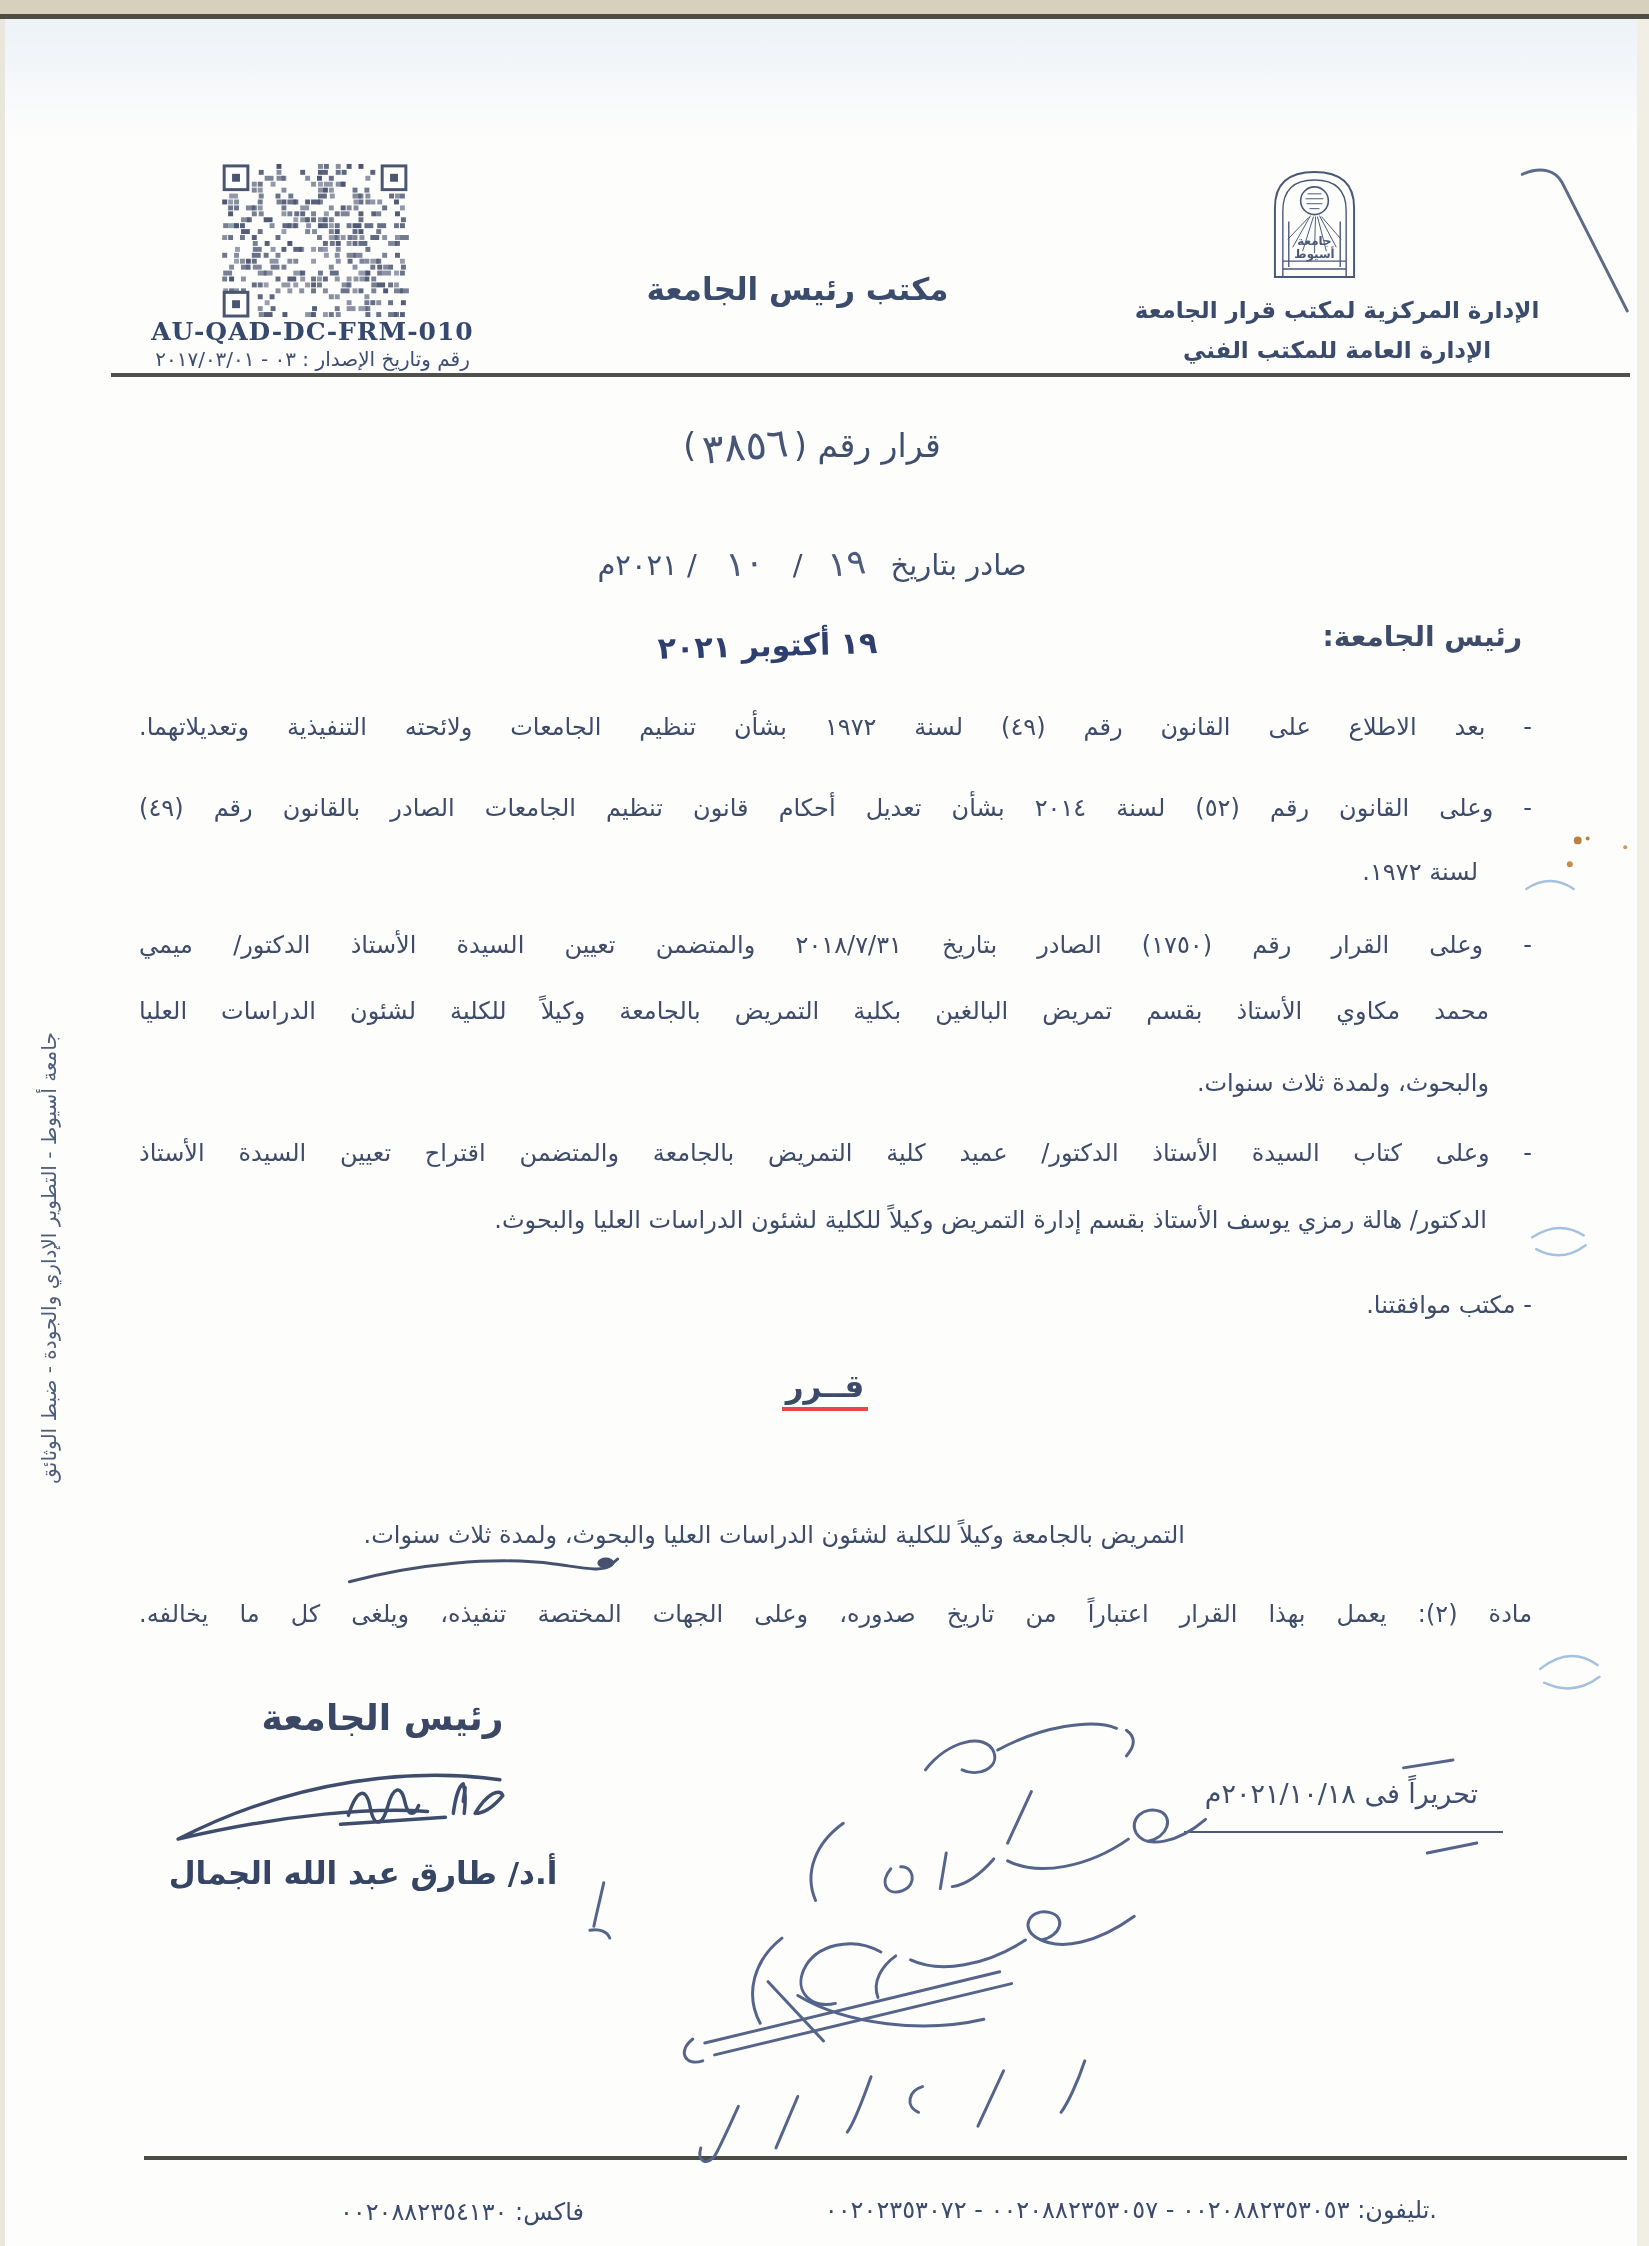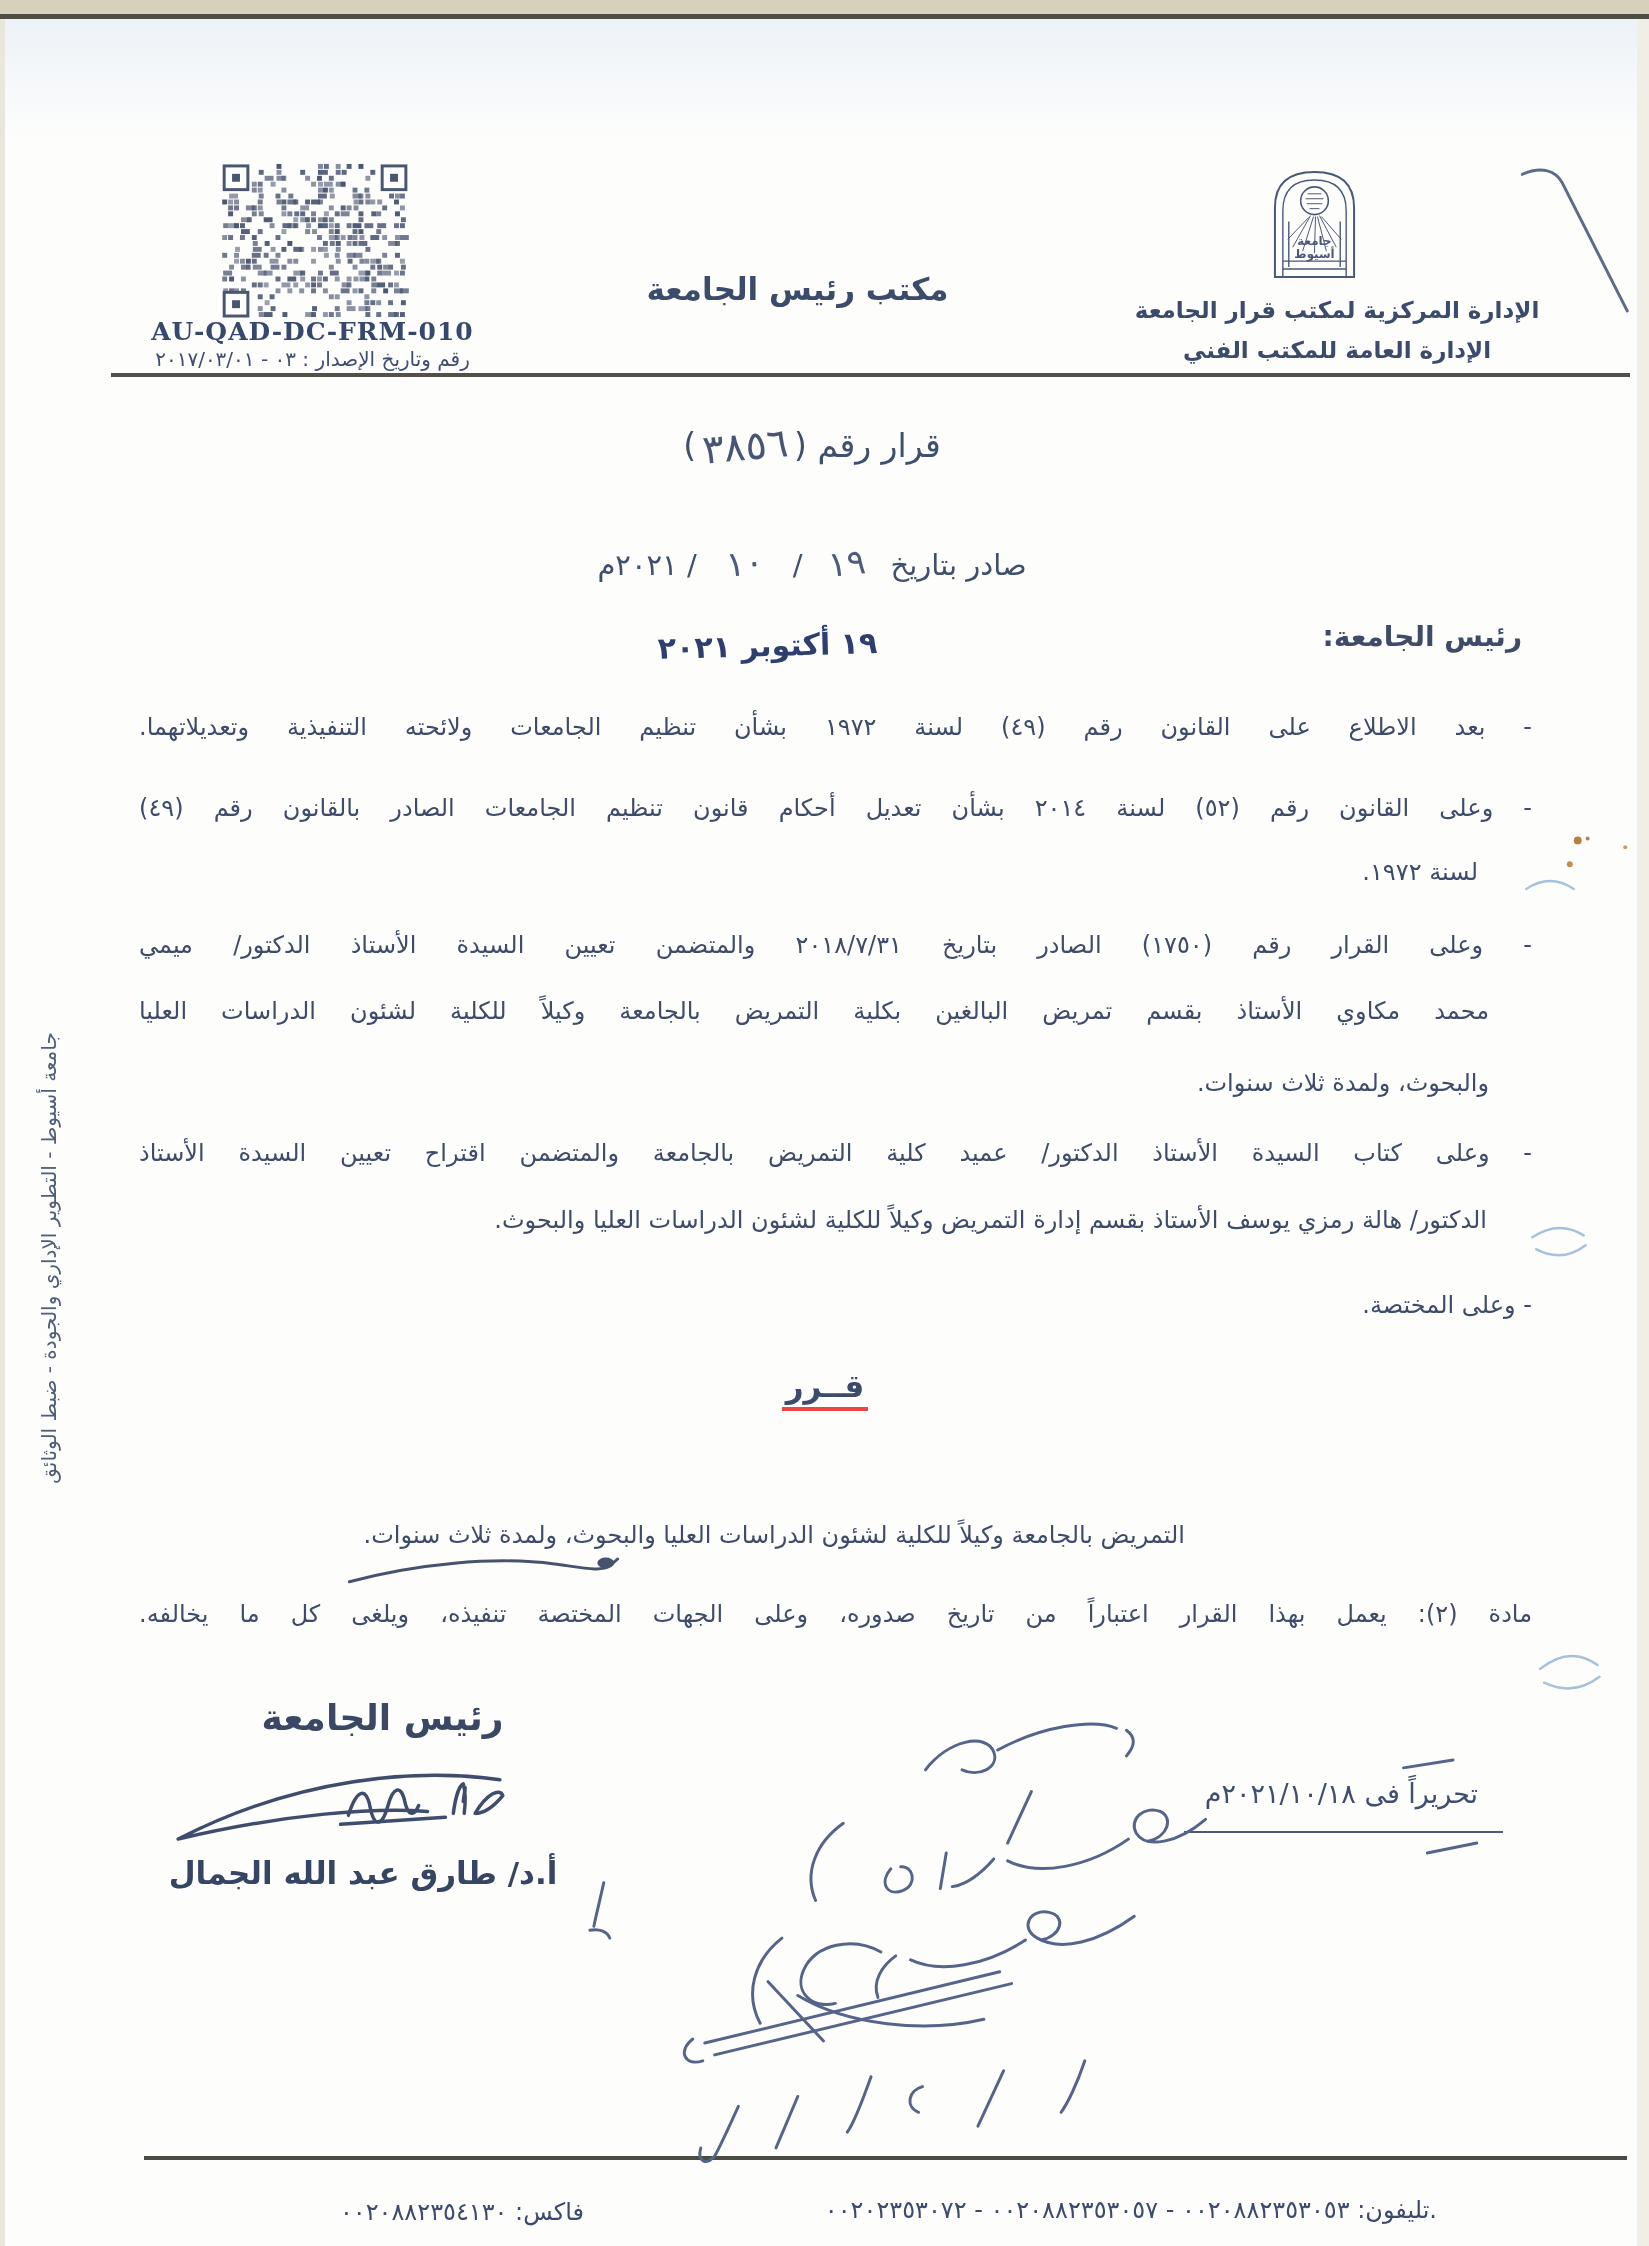--- a/index.html
+++ b/index.html
@@ -421,21 +421,21 @@
   <div class="abs salutation rtl" style="right:127px;top:620px;">رئيس الجامعة:</div>
 
   <div class="abs line rtl" style="top:707px;">- بعد الاطلاع على القانون رقم (٤٩) لسنة ١٩٧٢ بشأن تنظيم الجامعات ولائحته التنفيذية وتعديلاتهما.</div>
   <div class="abs line rtl" style="top:788px;">- وعلى القانون رقم (٥٢) لسنة ٢٠١٤ بشأن تعديل أحكام قانون تنظيم الجامعات الصادر بالقانون رقم (٤٩)</div>
   <div class="abs line rtl ralign" style="top:852px;padding-right:54px;">لسنة ١٩٧٢.</div>
   <div class="abs line rtl" style="top:925px;">- وعلى القرار رقم (١٧٥٠) الصادر بتاريخ ٢٠١٨/٧/٣١ والمتضمن تعيين السيدة الأستاذ الدكتور/ ميمي</div>
   <div class="abs line rtl" style="top:991px;padding-right:43px;">محمد مكاوي الأستاذ بقسم تمريض البالغين بكلية التمريض بالجامعة وكيلاً للكلية لشئون الدراسات العليا</div>
   <div class="abs line rtl ralign" style="top:1063px;padding-right:43px;">والبحوث، ولمدة ثلاث سنوات.</div>
   <div class="abs line rtl ralign" style="top:1200px;padding-right:45px;">الدكتور/ هالة رمزي يوسف الأستاذ بقسم إدارة التمريض وكيلاً للكلية لشئون الدراسات العليا والبحوث.</div>
   <div class="abs line rtl" style="top:1133px;">- وعلى كتاب السيدة الأستاذ الدكتور/ عميد كلية التمريض بالجامعة والمتضمن اقتراح تعيين السيدة الأستاذ</div>
-  <div class="abs line rtl ralign" style="top:1285px;">- وعلى المختصة.</div>
+  <div class="abs line rtl ralign" style="top:1285px;">- مكتب موافقتنا.</div>
 
   <div class="abs center decided rtl" style="left:726px;top:1368px;width:198px;">
     <span>قــرر</span>
   </div>
 
   <div class="abs line rtl ralign" style="top:1515px;padding-right:347px;">التمريض بالجامعة وكيلاً للكلية لشئون الدراسات العليا والبحوث، ولمدة ثلاث سنوات.</div>
   <div class="abs line rtl" style="top:1594px;">مادة (٢): يعمل بهذا القرار اعتباراً من تاريخ صدوره، وعلى الجهات المختصة تنفيذه، ويلغى كل ما يخالفه.</div>
 
   <div class="abs center signer-title rtl" style="left:244px;top:1697px;width:277px;">رئيس الجامعة</div>
   <div class="abs center signer-name rtl" style="left:160px;top:1855px;width:406px;">أ.د/ طارق عبد الله الجمال</div>

